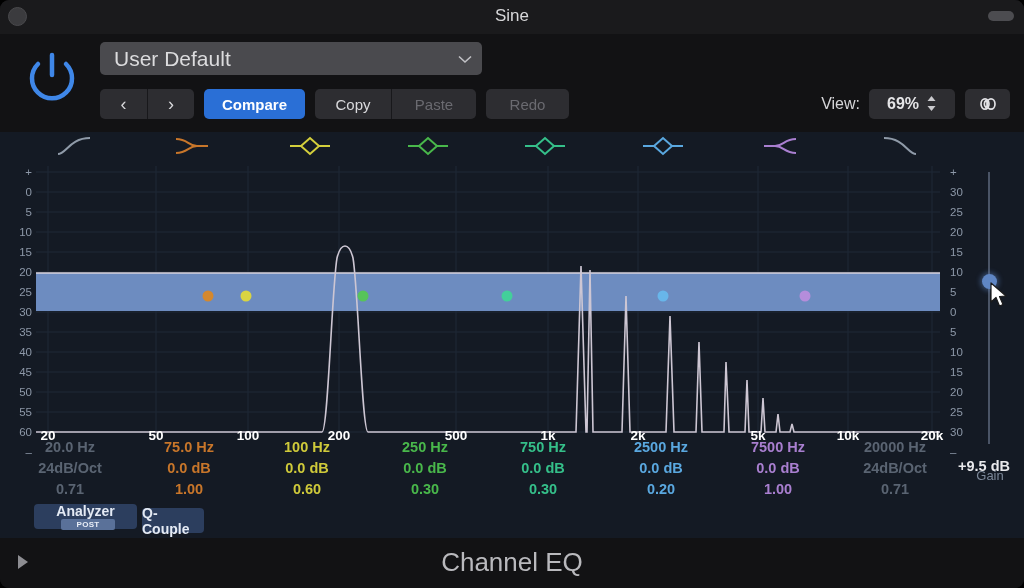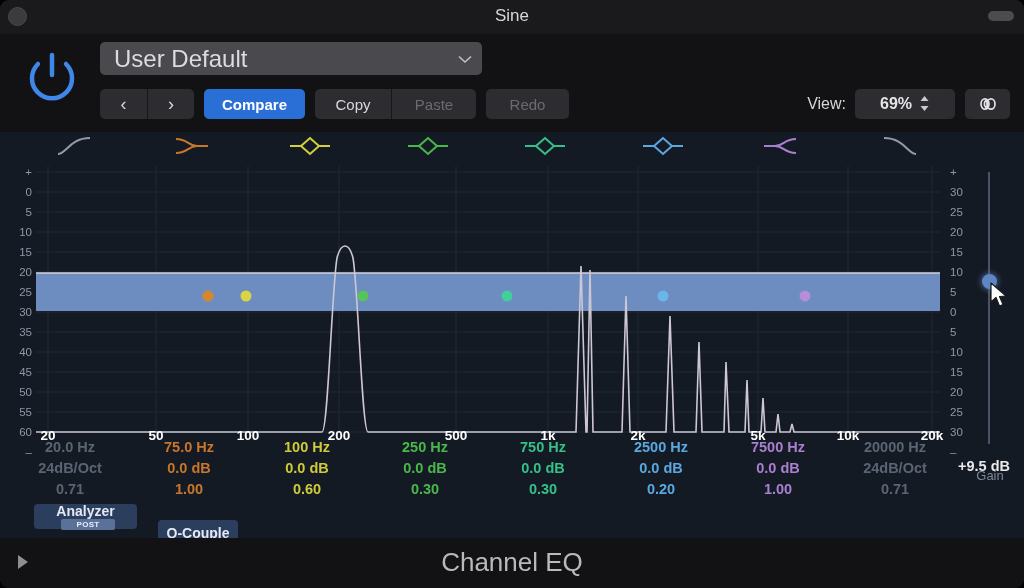--- a/index.html
+++ b/index.html
@@ -47,21 +47,21 @@
     width: 56px; height: 56px; cursor: pointer;
   }
   .preset-menu {
     position: absolute; left: 100px; top: 8px;
     width: 382px; height: 33px;
     background: #4a4a4e; border-radius: 5px;
     display: flex; align-items: center;
     padding: 0 10px 0 14px;
   }
   .preset-menu .label {
-    flex: 1; color: #dcdcde; font-size: 24px;
+    flex: 1; color: #dcdcde; font-size: 21px;
   }
   .preset-menu .chev { color: #bdbdc0; font-size: 14px; }
 
   .btnrow { position: absolute; left: 100px; top: 55px; height: 30px; display: flex; }
   .btn {
     height: 30px; border-radius: 5px; background: #2d2d31;
     color: #d9d9dc; font-size: 15px;
     display: flex; align-items: center; justify-content: center;
     cursor: pointer; user-select: none;
   }
@@ -76,21 +76,21 @@
   .paste-btn { width: 85px; }
   .undo-btn { width: 89px; }
   .redo-btn { width: 83px; }
 
   .view-wrap {
     position: absolute; right: 14px; top: 55px;
     display: flex; align-items: center; height: 30px;
   }
   .view-label { color: #d5d5d8; font-size: 16px; margin-right: 9px; }
   .view-value {
-    width: 100px; height: 30px; background: #2d2d31; border-radius: 5px;
+    width: 86px; height: 30px; background: #2d2d31; border-radius: 5px;
     display: flex; align-items: center; justify-content: center;
     color: #e6e6e8; font-size: 16px; font-weight: 600; cursor: pointer;
   }
   .view-value .stepper { font-size: 11px; margin-left: 7px; color: #c9c9cc; line-height: 1; }
   .link-btn {
     width: 45px; height: 30px; background: #2d2d31; border-radius: 5px;
     margin-left: 10px; display: flex; align-items: center; justify-content: center;
     cursor: pointer;
   }
 
@@ -480,21 +480,21 @@
     </div>
 
     <div class="gain-readout">+9.5 dB</div>
   </div>
 
   <div class="bottombar">
     <div class="toggle-btn" style="left:34px; top:4px; width:103px;flex-direction:column;">
       <span>Analyzer</span>
       <span class="post-tag">POST</span>
     </div>
-    <div class="toggle-btn" style="left:142px; top:20px; width:80px;margin-left:16px;">Q-Couple</div>
+    <div class="toggle-btn" style="left:142px; top:8px; width:62px;">Q-Couple</div>
 
   </div>
 
   <div class="footer">
     <div class="footer-tri"></div>
     <div class="footer-title">Channel EQ</div>
   </div>
 
 </div>
 

